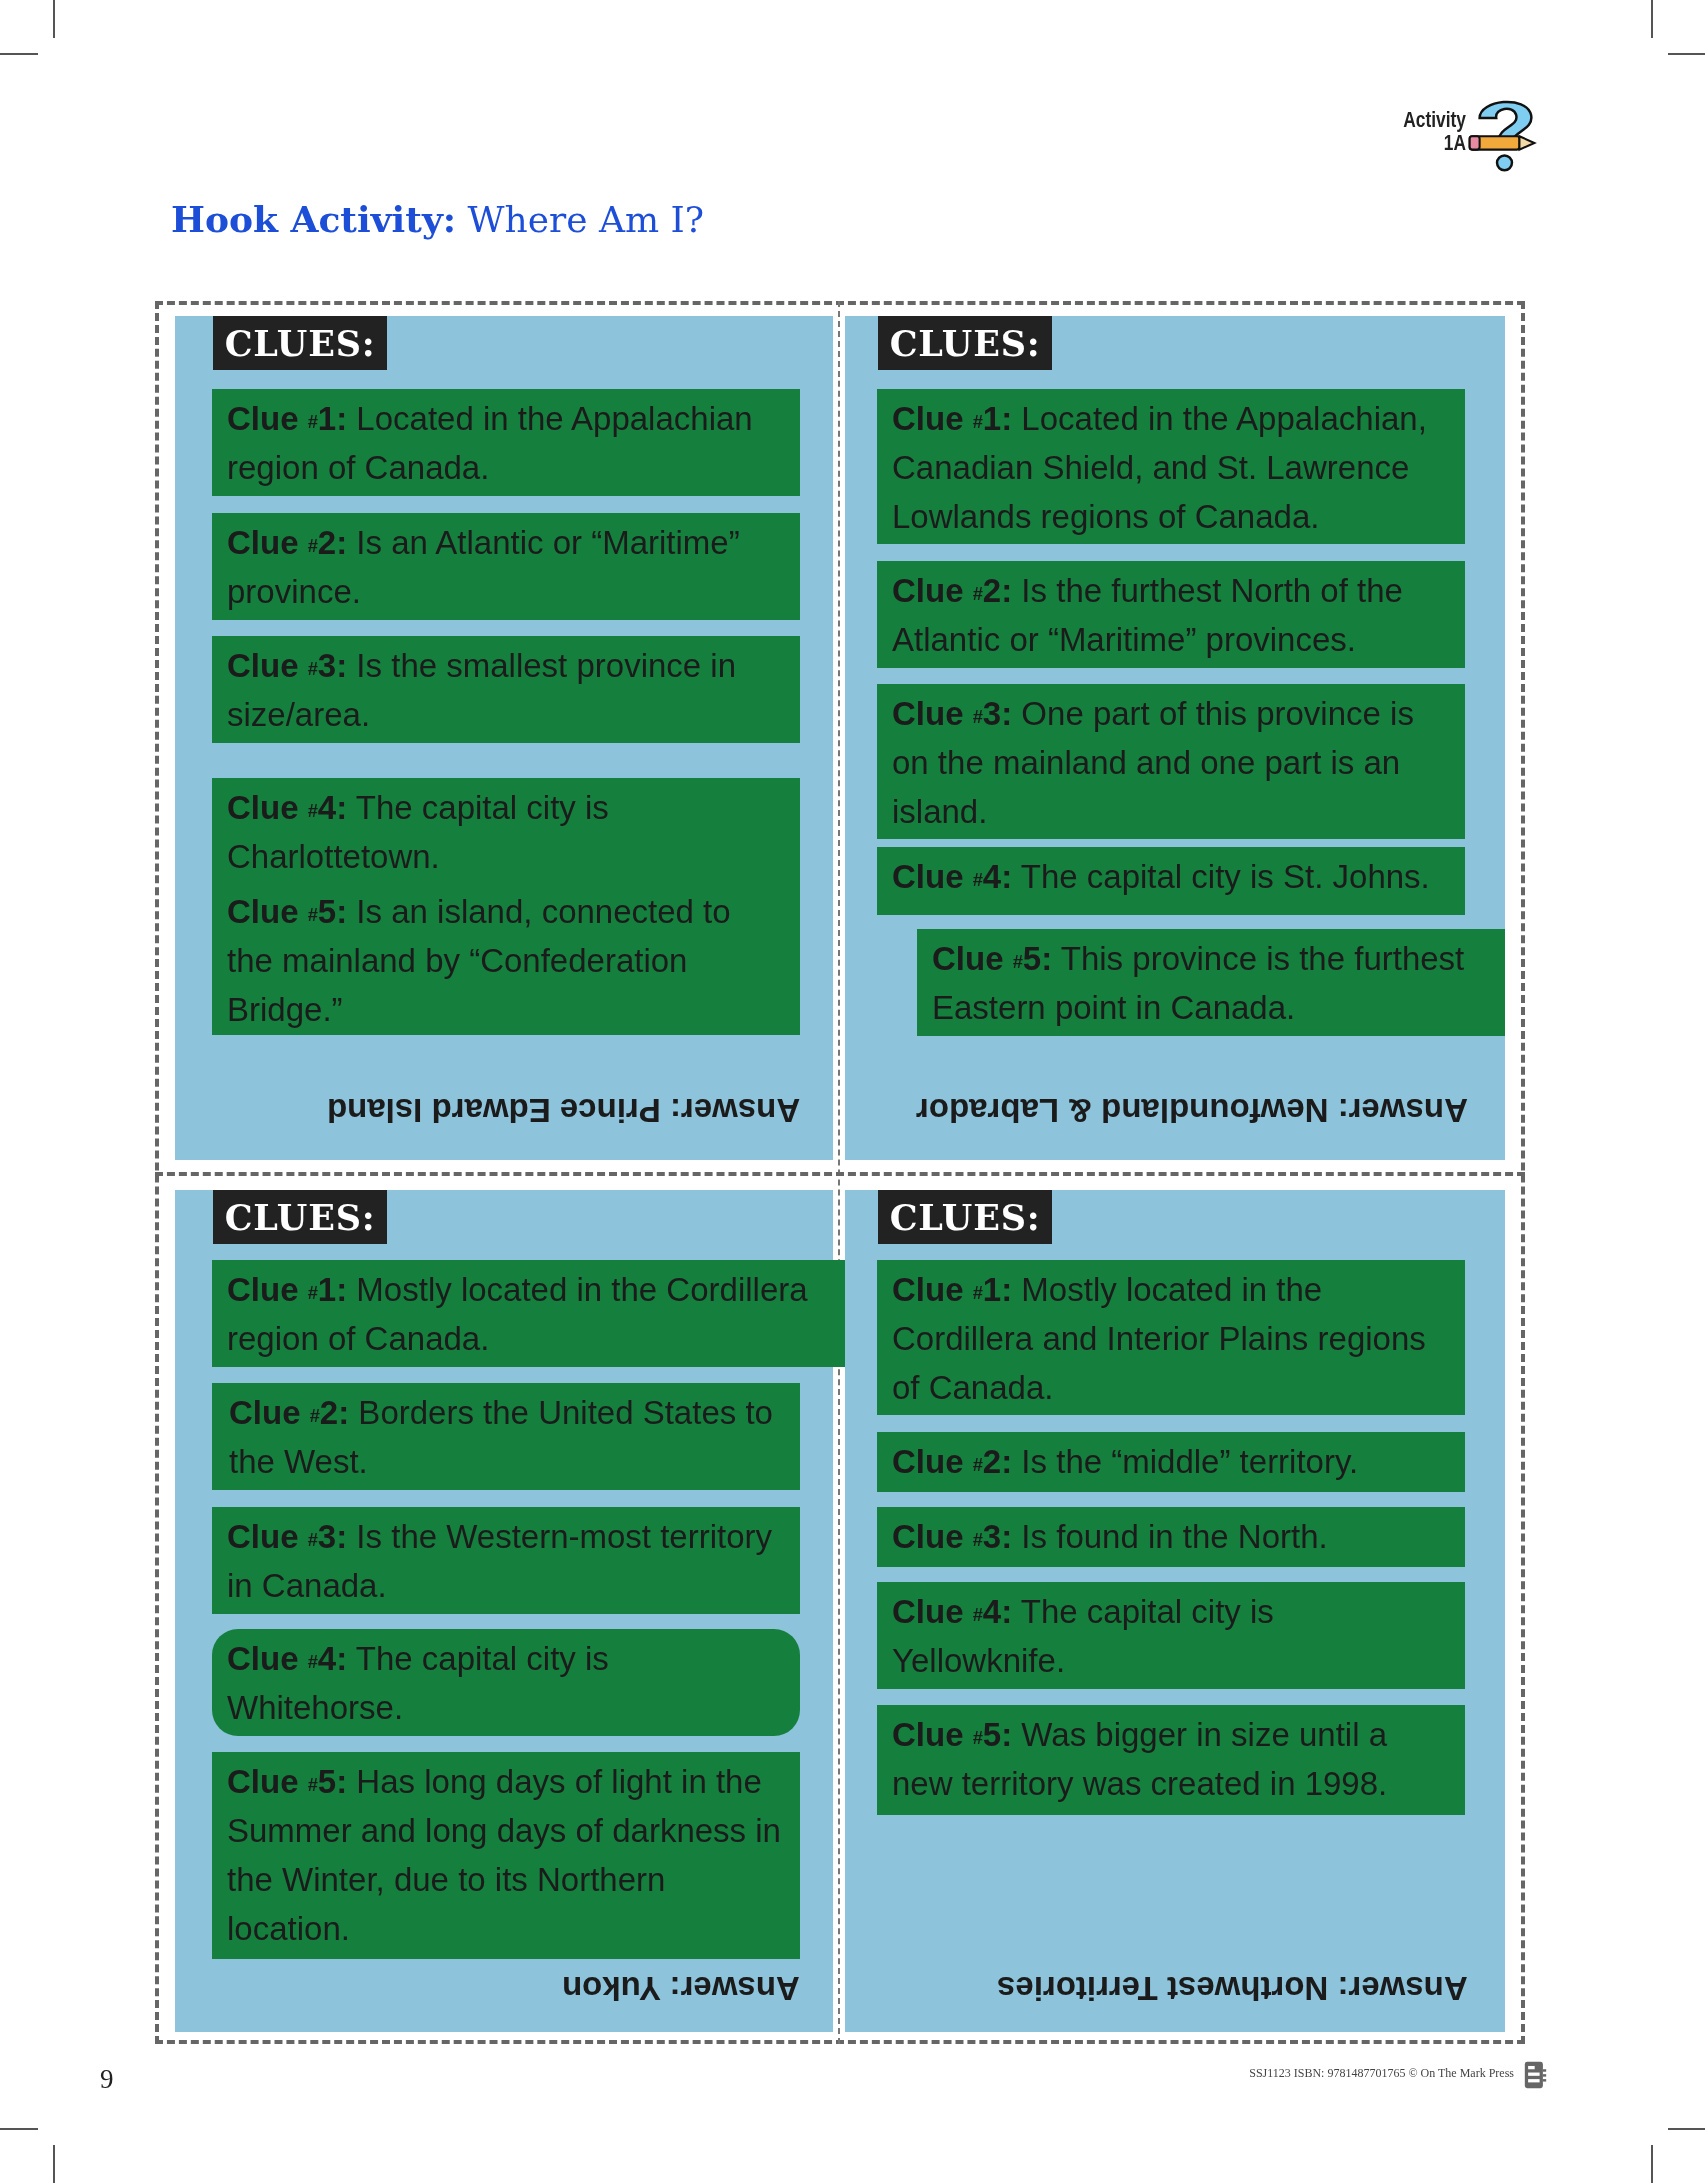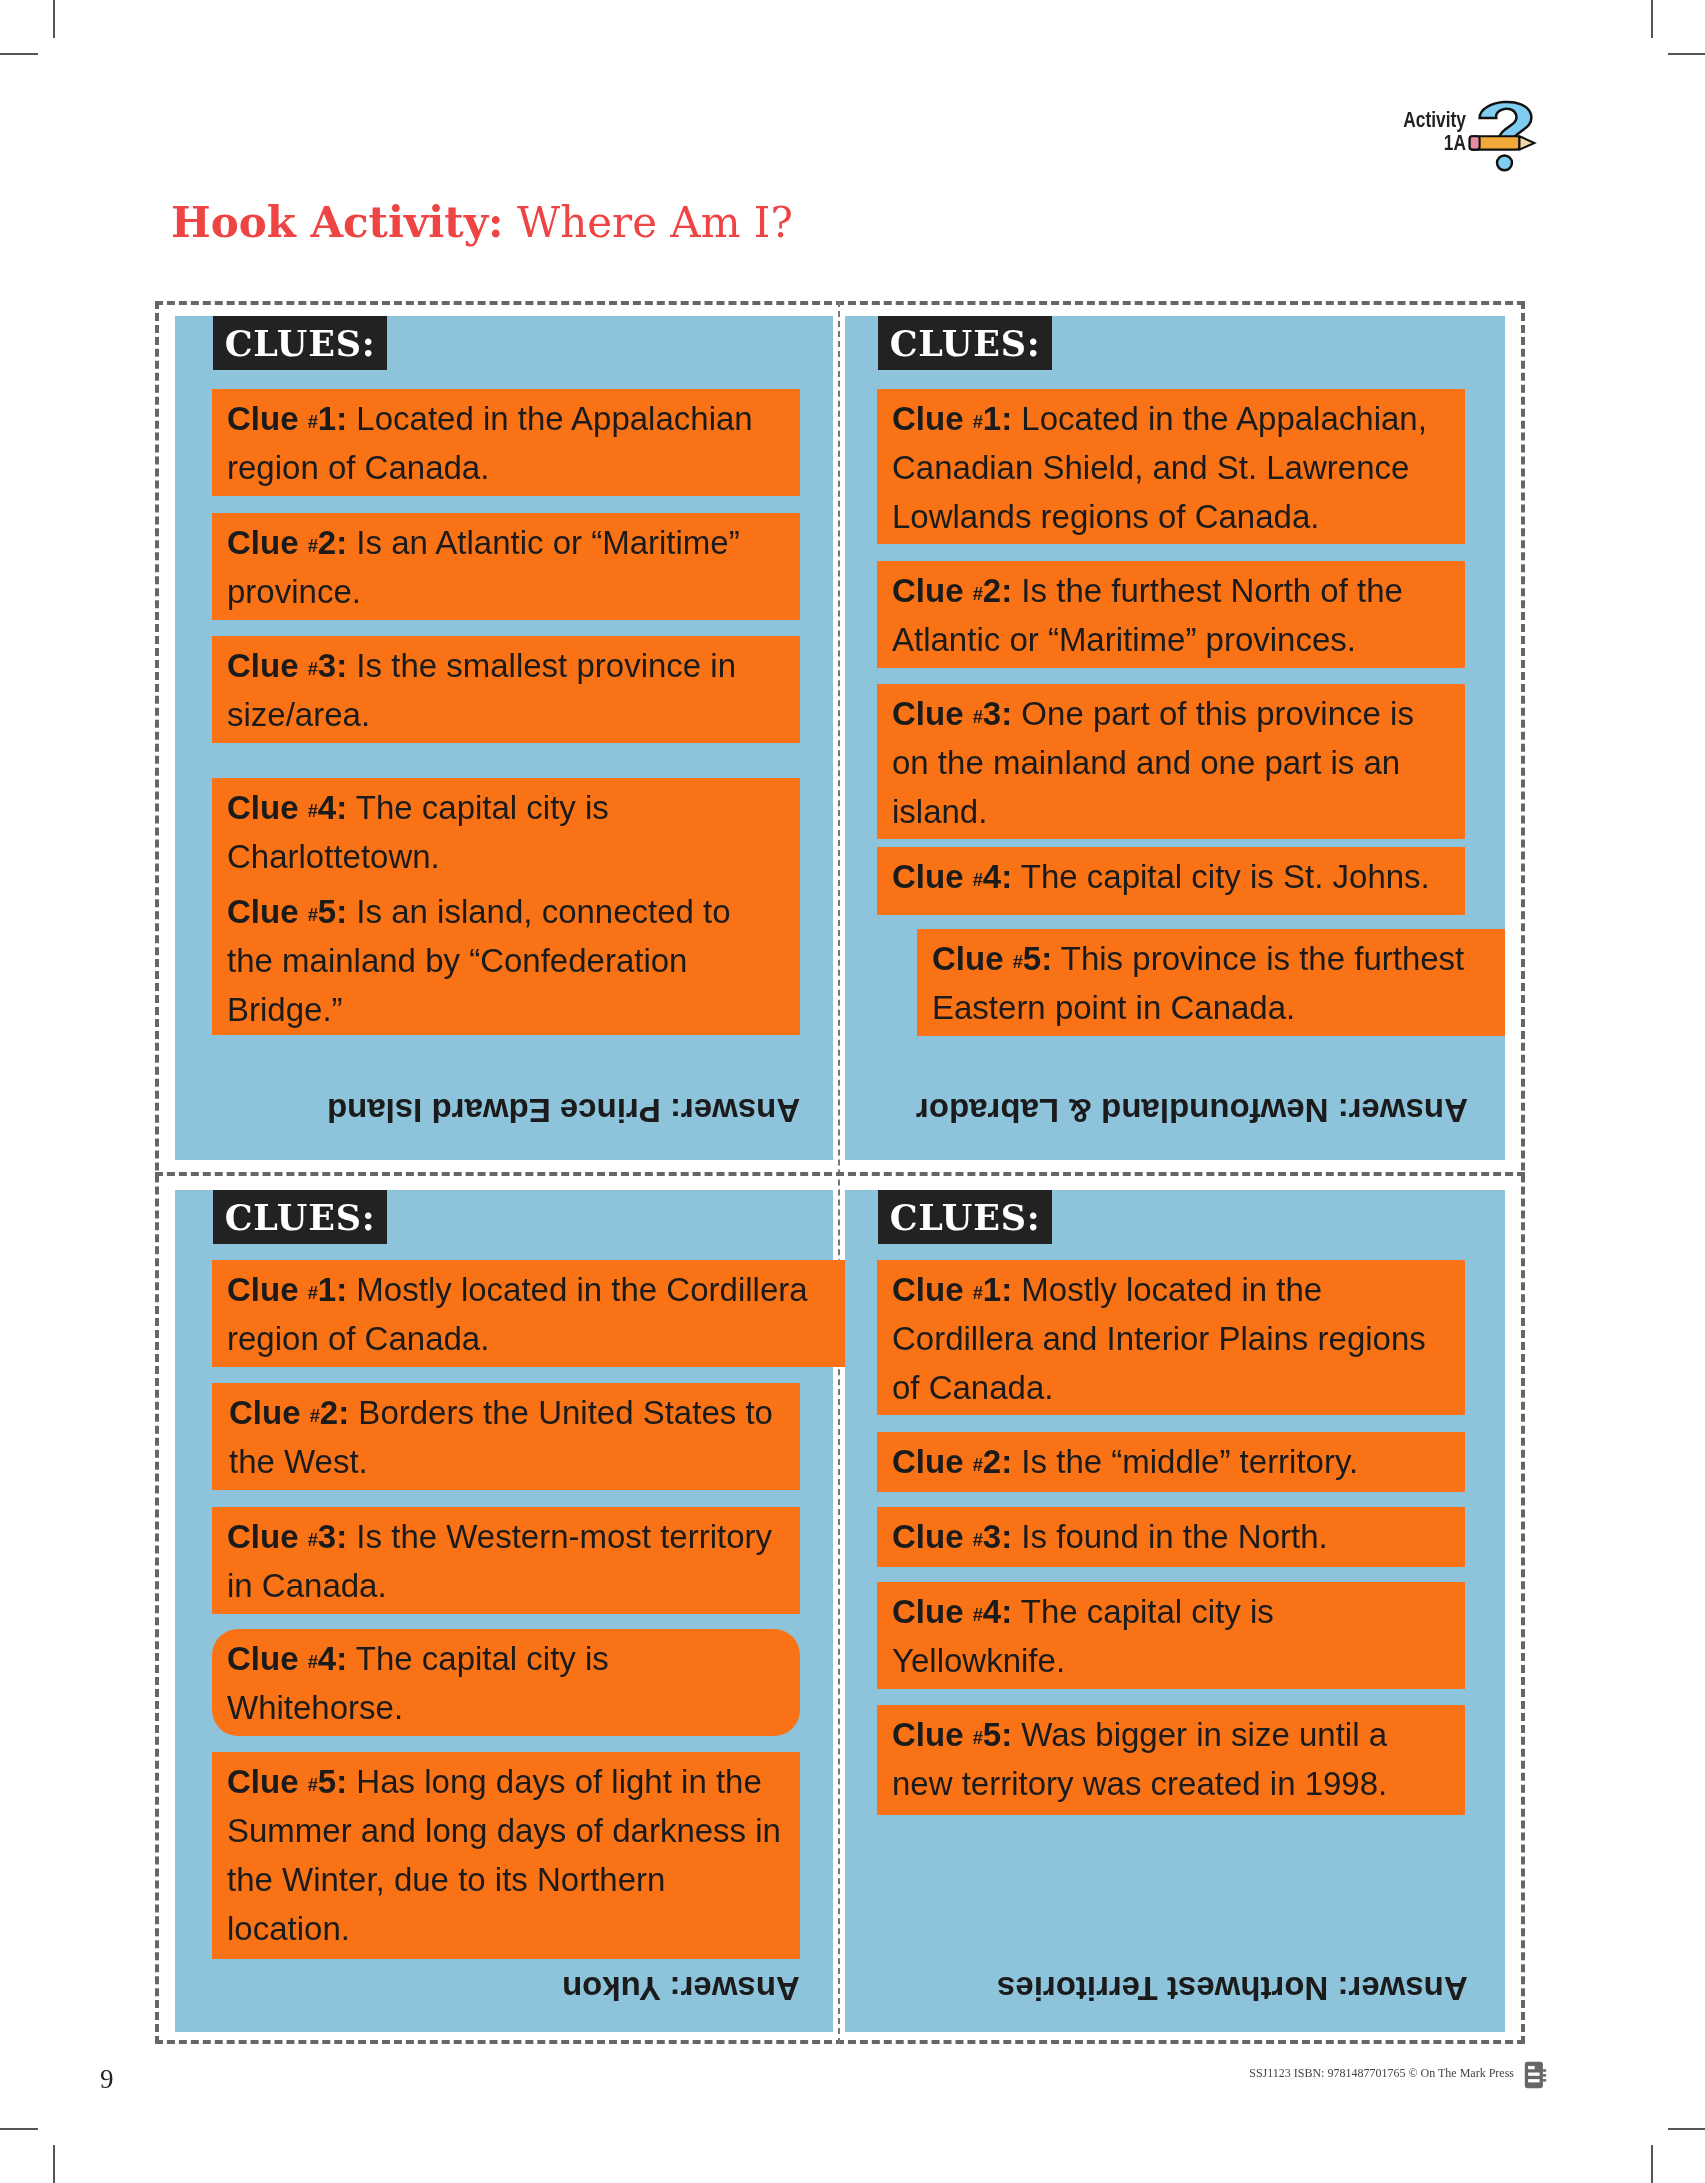--- a/index.html
+++ b/index.html
@@ -1,27 +1,27 @@
 <!DOCTYPE html>
 <html style="font-size:13.3px"><head>
 <meta charset="utf-8">
 <style>
   html, body { margin:0; padding:0; background:#ffffff; }
   body { width:1706px; height:2183px; position:relative; overflow:hidden; font-family:"Liberation Sans", sans-serif; color:#1b1b1b; }
   .crop { position:absolute; background:#555; }
   .activity-tag { position:absolute; left:1366px; top:108px; width:100px; text-align:right; font-family:"Liberation Sans", sans-serif; font-weight:bold; font-size:21.7px; line-height:23px; color:#222; transform:scaleX(0.8); transform-origin:right top; }
   .activity-icon { position:absolute; left:1468px; top:93px; width:73px; height:80px; }
-  .title { position:absolute; left:171px; top:198px; font-family:"DejaVu Serif", serif; font-size:42px; color:#ef4444; white-space:nowrap; }
+  .title { position:absolute; left:171px; top:198px; font-family:"DejaVu Serif", serif; font-size:36px; color:#1d4ed8; white-space:nowrap; }
   .title b { font-weight:bold; }
   .cut-outer { position:absolute; left:155px; top:301px; width:1370px; height:1743px; border:4.2px dashed #666; box-sizing:border-box; }
   .cut-v { position:absolute; left:838px; top:301px; width:0; height:1743px; border-left:2.5px dashed #777; }
   .cut-h { position:absolute; left:155px; top:1172px; width:1370px; height:0; border-top:4.2px dashed #666; }
   .card { position:absolute; background:#8dc4dc; }
   .clues-label { position:absolute; left:38px; top:0; background:#222; color:#fff; font-family:"DejaVu Serif", serif; font-weight:bold; font-size:35px; padding:1.7px 11.7px 0 11.7px; height:52px; line-height:52px; letter-spacing:0.8px; }
-  .clue { position:absolute; background:#f97316; box-sizing:border-box; padding:5px 15px; font-family:"Liberation Sans", sans-serif; font-size:33px; line-height:49px; color:#1b1b1b; }
+  .clue { position:absolute; background:#15803d; box-sizing:border-box; padding:5px 15px; font-family:"Liberation Sans", sans-serif; font-size:33px; line-height:49px; color:#1b1b1b; }
   .clue .num { font-weight:bold; }
   .clue sup { font-size:18.3px; vertical-align:top; position:relative; top:3.3px; font-weight:bold; }
   .answer { position:absolute; font-family:"Liberation Sans", sans-serif; font-weight:bold; font-size:33px; color:#1b1b1b; transform:rotate(180deg); white-space:nowrap; }
   .page-num { position:absolute; left:100px; top:2064px; font-family:"Liberation Serif", serif; font-size:27px; color:#222; }
   .footer { position:absolute; right:192px; top:2066px; font-family:"Liberation Serif", serif; font-size:12px; color:#444; white-space:nowrap; }
   .printer-icon { position:absolute; left:1524px; top:2061px; width:23px; height:28px; }
 </style>
 </head>
 <body>
 

